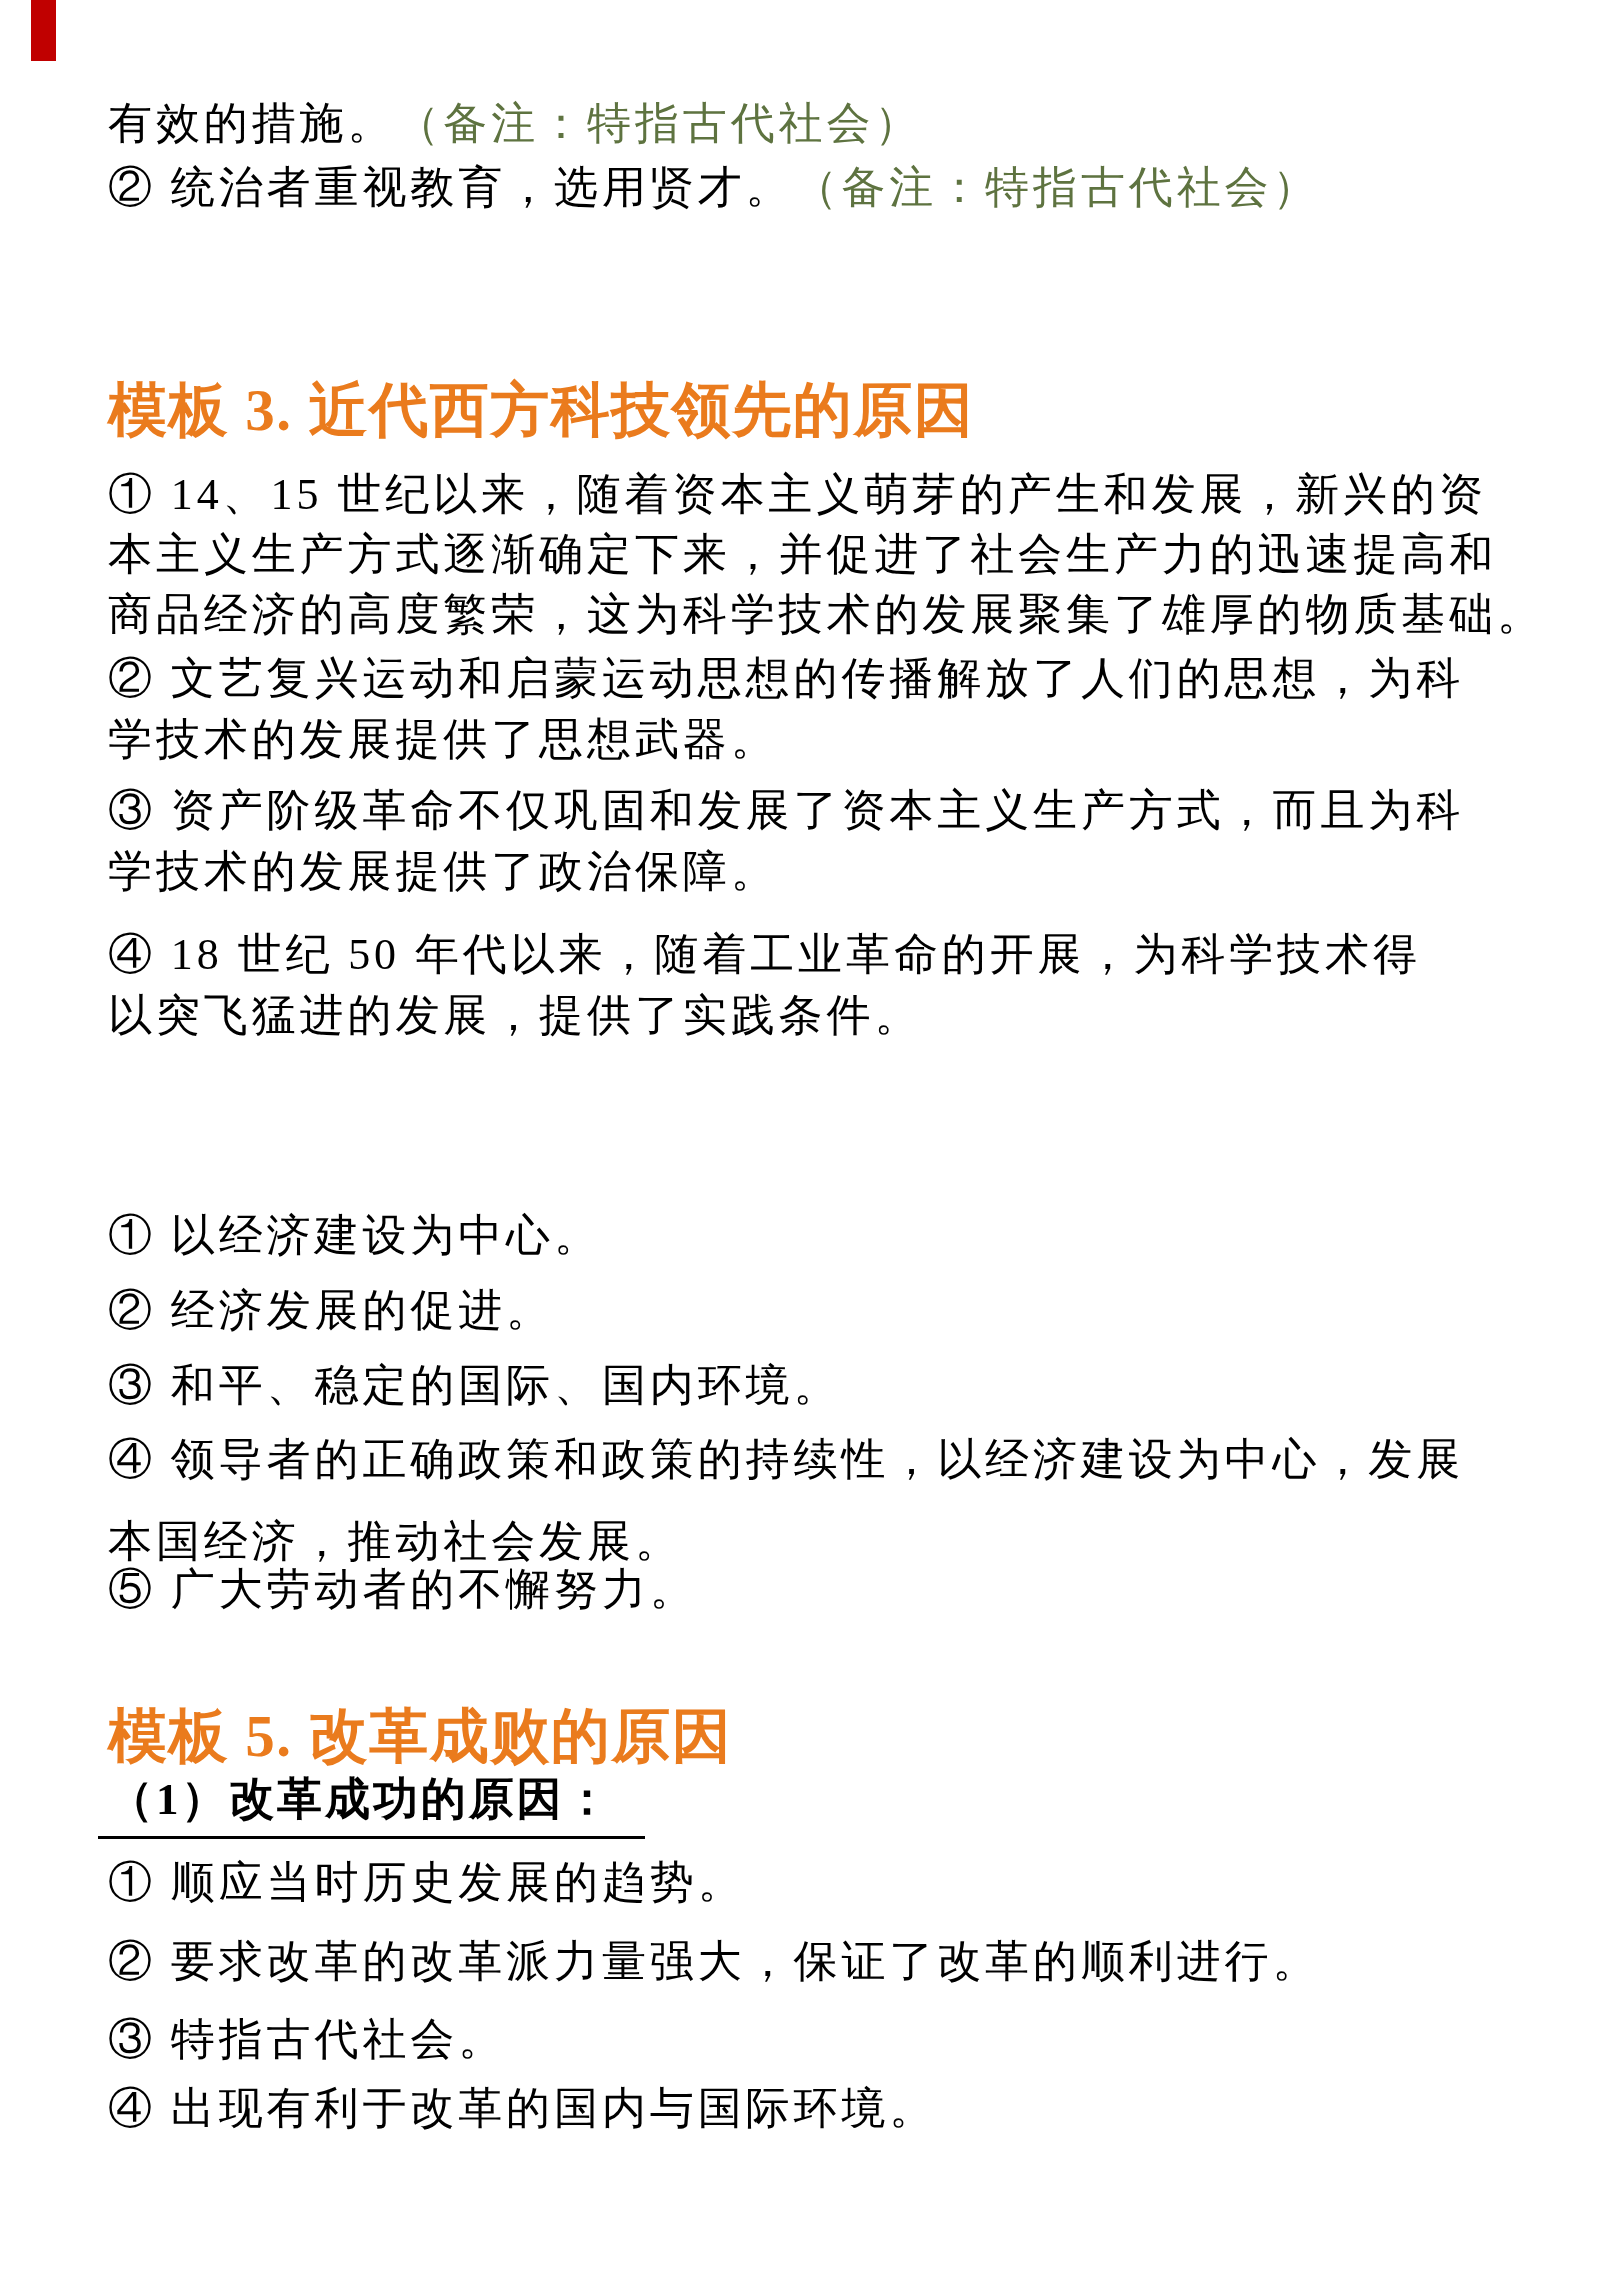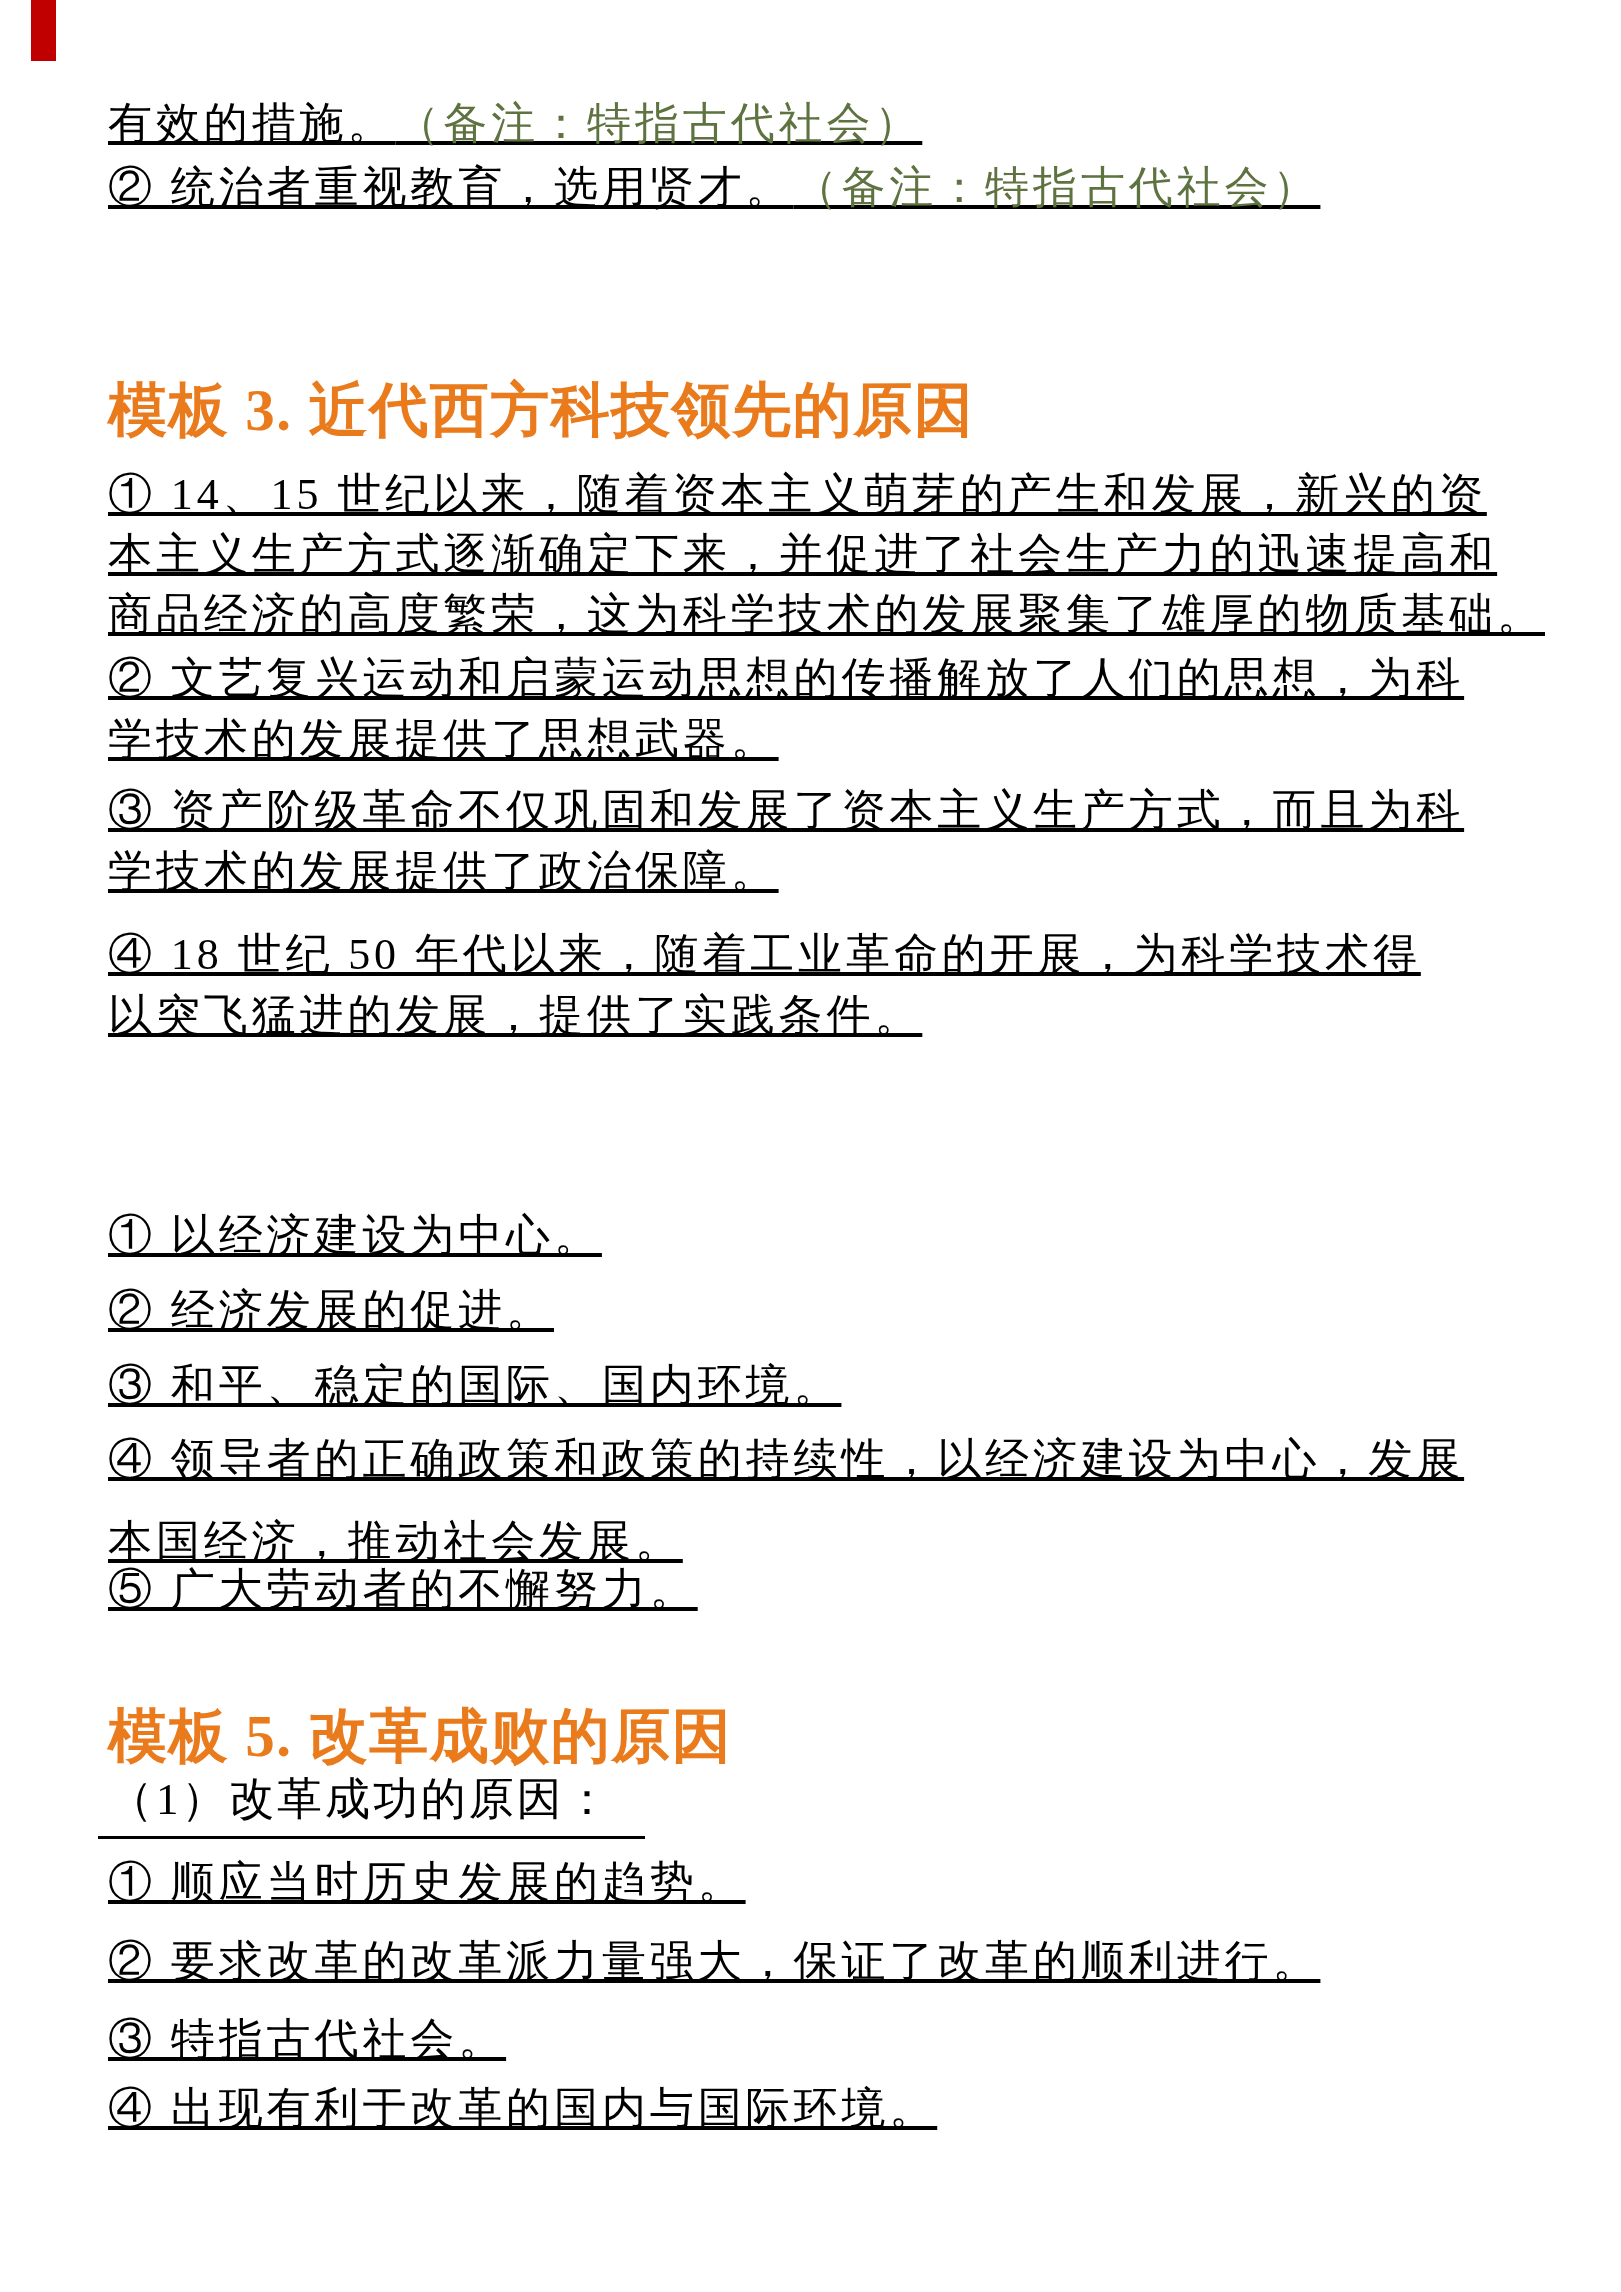--- a/index.html
+++ b/index.html
@@ -21,42 +21,41 @@
     background:var(--red,#c00000);
   }
   .line{
     position:absolute;
     left:108px;
     white-space:nowrap;
     font-size:44px;
     line-height:1.18;
     letter-spacing:3.9px;
     color:#000;
-    text-decoration:underline;
   }
   .note{
     color:var(--green,#5e7340);
   }
   .heading{
     position:absolute;
     left:108px;
     white-space:nowrap;
     font-size:59px;
     line-height:1.15;
     font-weight:bold;
     letter-spacing:1.5px;
     color:var(--orange,#ea7b1d);
   }
   .subheading{
     position:absolute;
     left:108px;
     white-space:nowrap;
     font-size:45px;
     line-height:1.15;
-    font-weight:normal;
+    font-weight:bold;
     letter-spacing:2.9px;
     color:#000;
     border-bottom:3.9px solid #000;
     padding:0 33px 9.8px 9.8px;
     margin-left:-9.8px;
   }
 </style>
 </head>
 <body>
 

